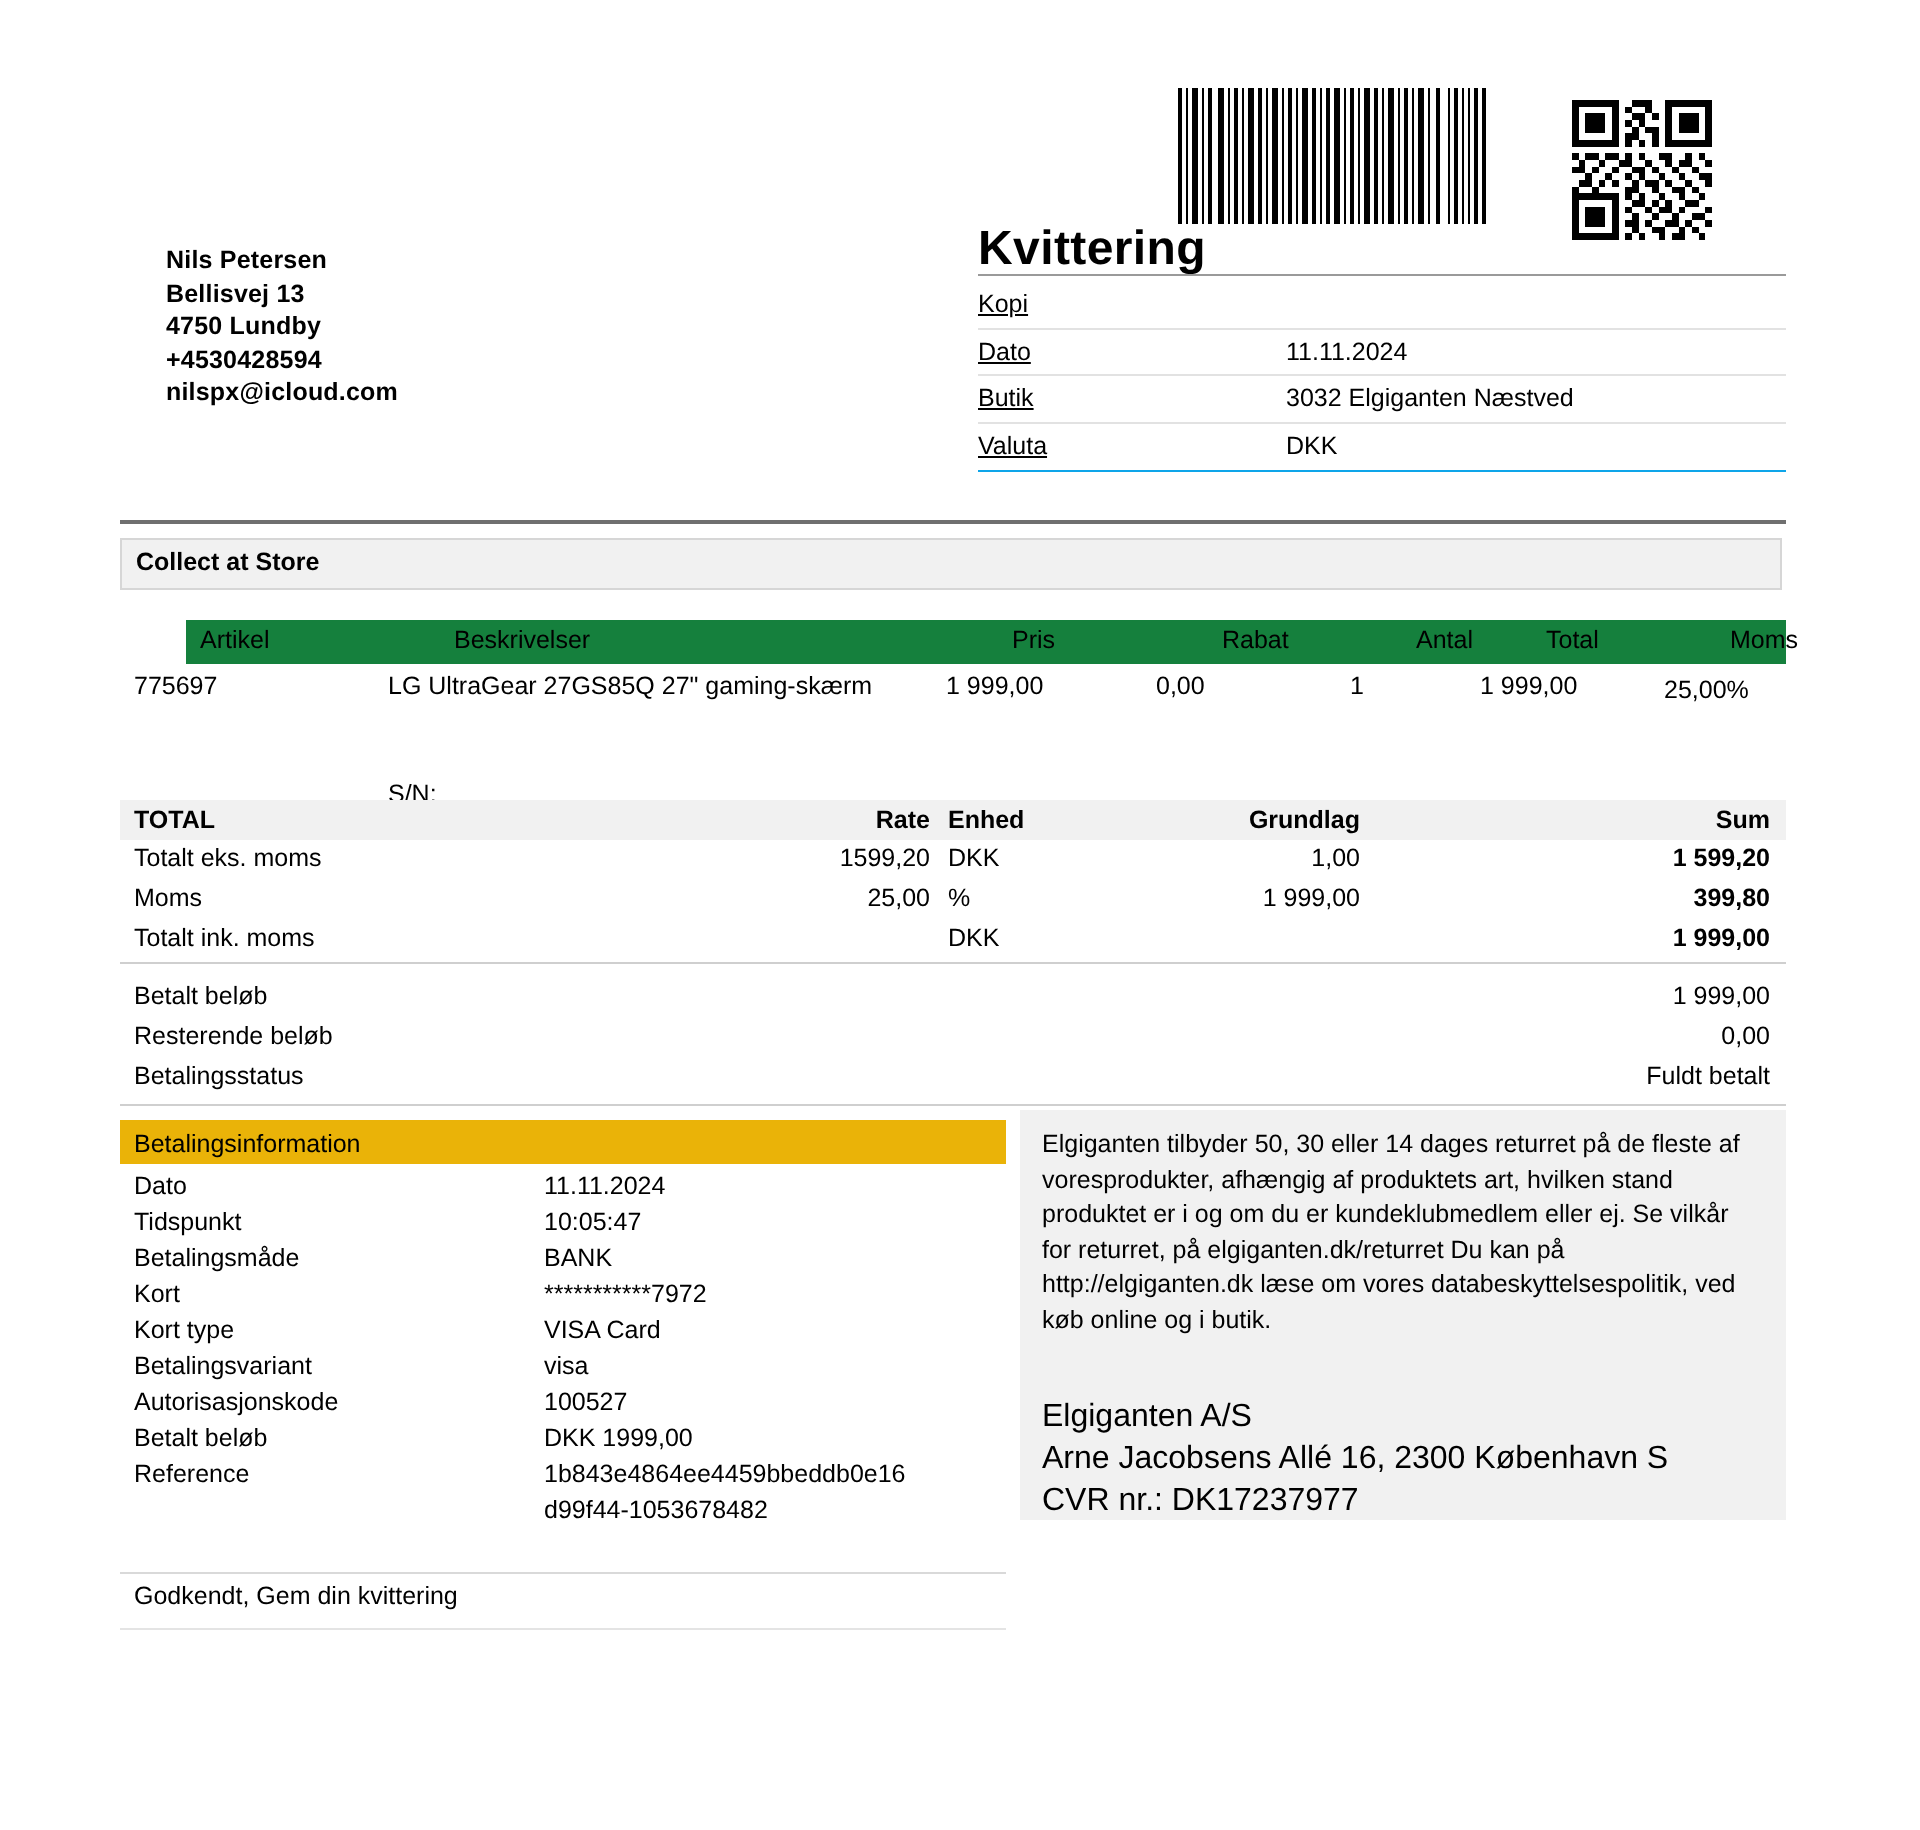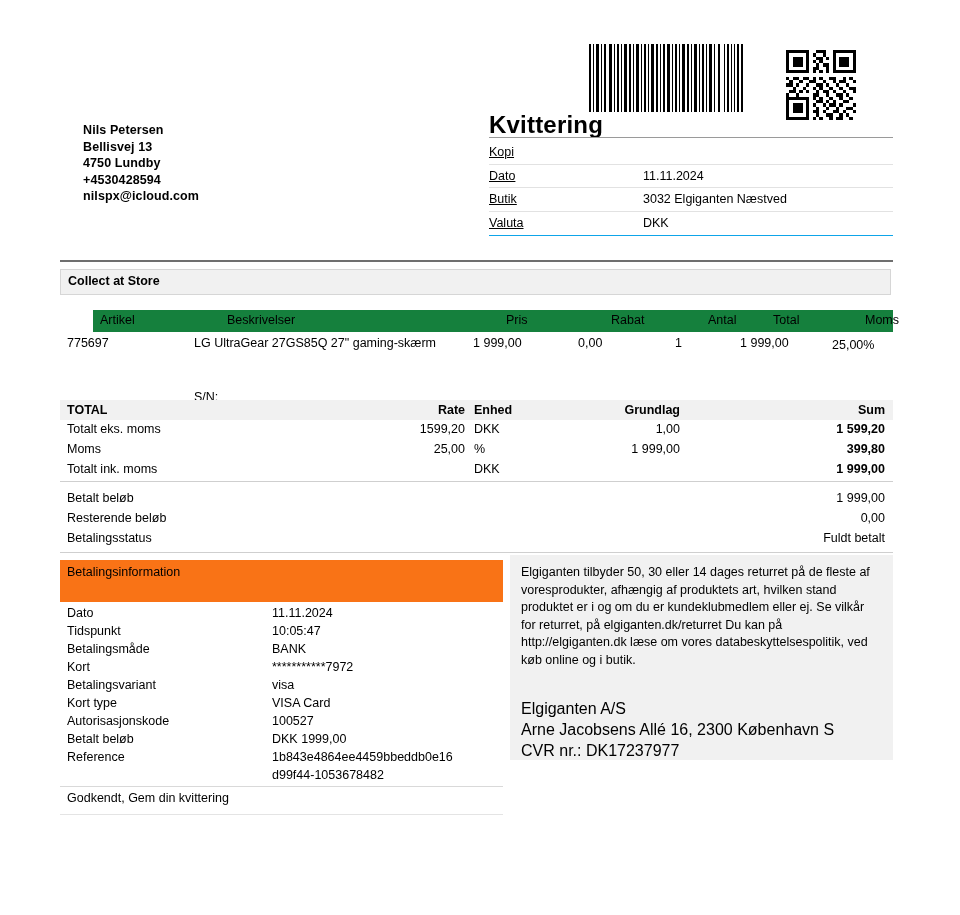--- a/index.html
+++ b/index.html
@@ -126,21 +126,21 @@
   .paid-row .k { position: absolute; left: 7px; top: 2px; }
   .paid-row .v { position: absolute; right: 8px; top: 2px; }
   .paid-underline {
     position: absolute; left: 60px; top: 552px;
     width: 833px; height: 0; border-top: 1px solid #cfcfcf;
   }
 
   
   .payinfo { position: absolute; left: 60px; top: 560px; width: 443px; }
   .payinfo-head {
-    height: 42px; background: #f97316; position: relative;
+    height: 22px; background: #eab308; position: relative;
   }
   .payinfo-head span {
     position: absolute; left: 7px; top: 5px; font-size: 12.5px;
   }
   .payinfo-body { position: relative; font-size: 12.5px; padding-top: 4px; }
   .pi-row { position: relative; height: 18px; }
   .pi-row .k { position: absolute; left: 7px; }
   .pi-row .v { position: absolute; left: 212px; }
   .pi-cont { position: absolute; left: 212px; }
 
@@ -467,26 +467,26 @@
       </div>
       <div class="pi-row">
         <span class="k">Betalingsmåde</span>
         <span class="v">BANK</span>
       </div>
       <div class="pi-row">
         <span class="k">Kort</span>
         <span class="v">***********7972</span>
       </div>
       <div class="pi-row">
+        <span class="k">Kort type</span>
+        <span class="v">VISA Card</span>
+      </div>
+      <div class="pi-row">
         <span class="k">Betalingsvariant</span>
         <span class="v">visa</span>
-      </div>
-      <div class="pi-row">
-        <span class="k">Kort type</span>
-        <span class="v">VISA Card</span>
       </div>
       <div class="pi-row">
         <span class="k">Autorisasjonskode</span>
         <span class="v">100527</span>
       </div>
       <div class="pi-row">
         <span class="k">Betalt beløb</span>
         <span class="v">DKK 1999,00</span>
       </div>
       <div class="pi-row">

